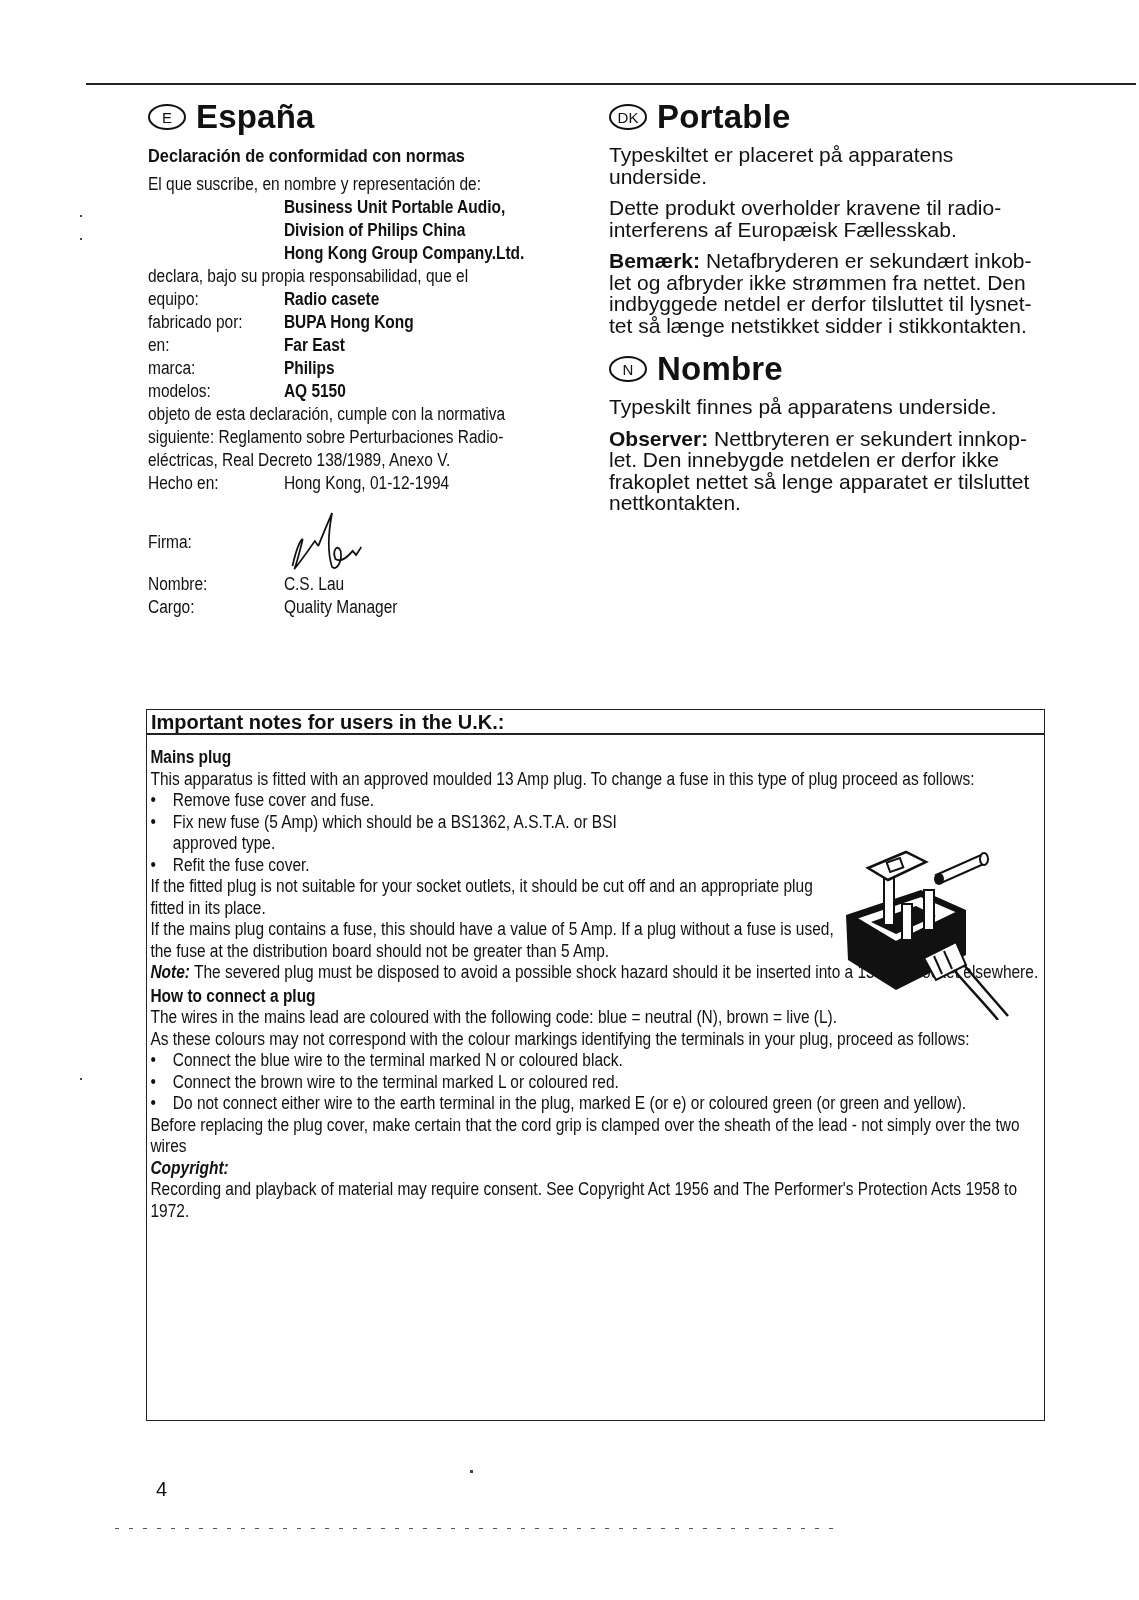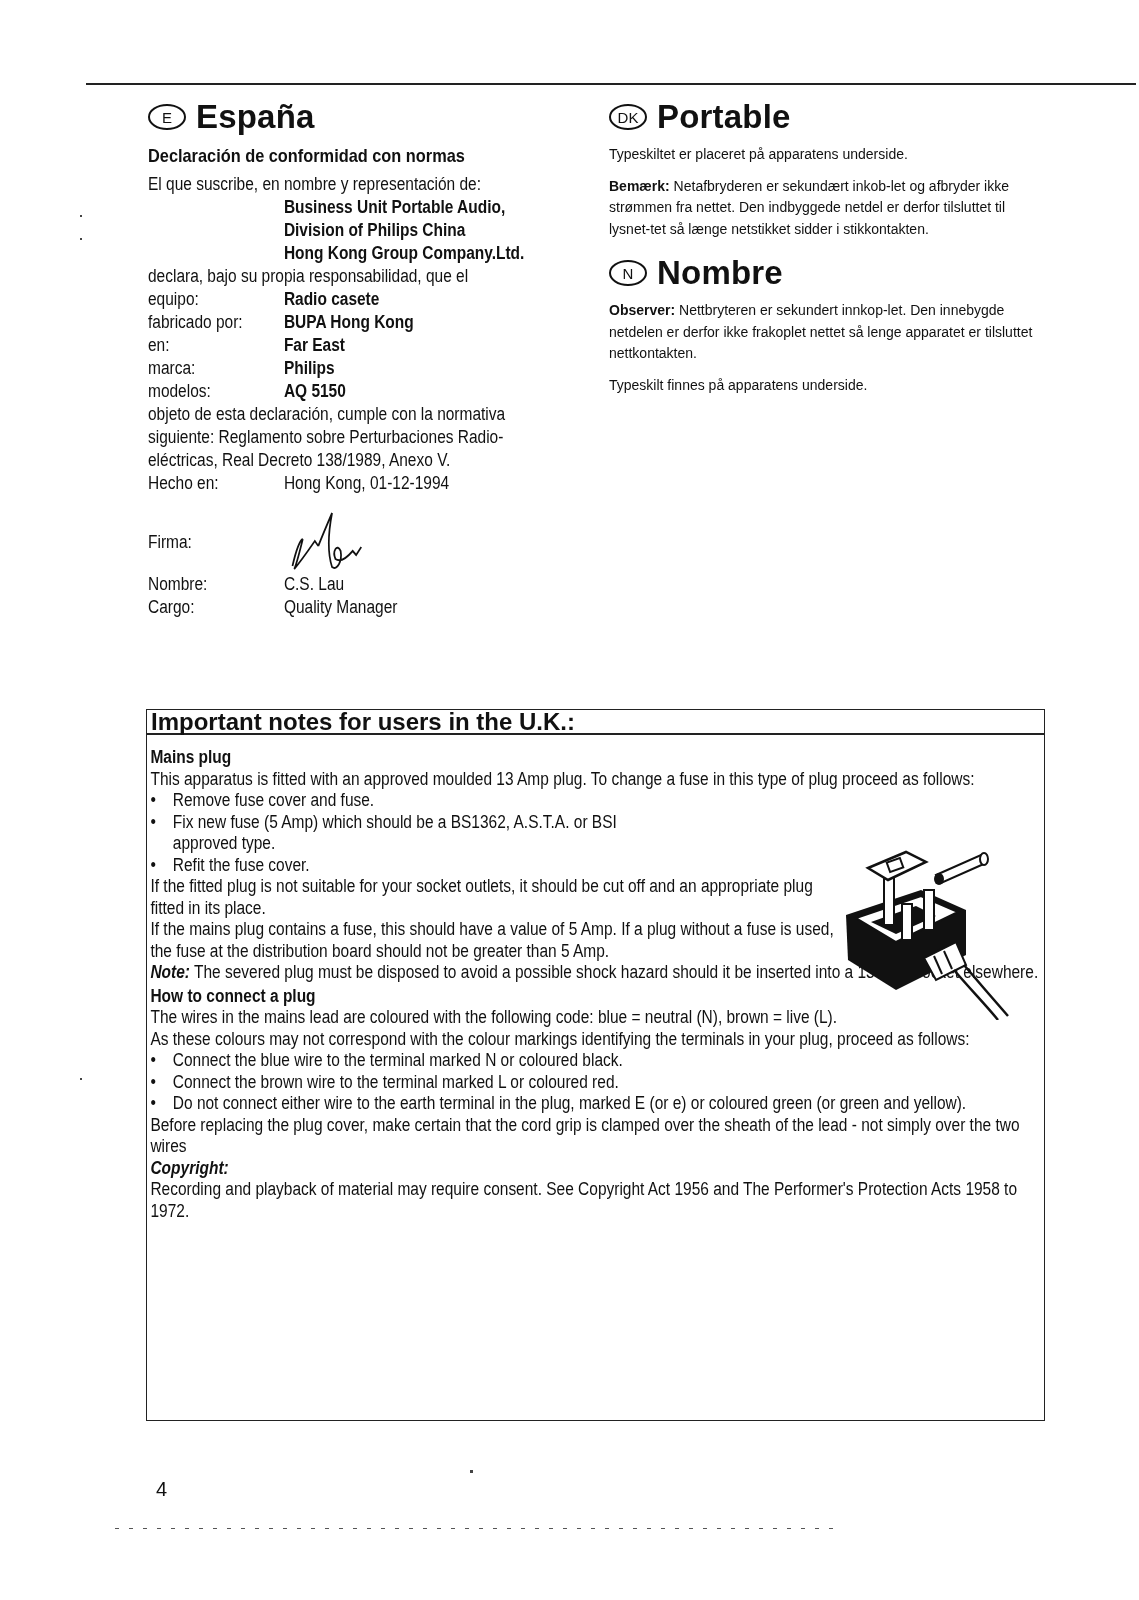--- a/index.html
+++ b/index.html
@@ -19,29 +19,29 @@
   }
   .cond { font-size: 18px; line-height: 23px; transform: scaleX(0.86); transform-origin: left top; width: 116%; }
   .cond .b { font-weight: bold; }
   .subhead { font-weight: bold; font-size: 19px; margin-bottom: 6px; }
   .row { display: flex; }
   .row .k { width: 158px; flex: none; }
   .row .v { flex: 1; }
   .indent { padding-left: 158px; font-weight: bold; }
   .firma-row { display: flex; align-items: center; margin-top: 16px; height: 62px; }
   .sig { width: 120px; height: 62px; }
-  .rtext { font-size: 14px; line-height: 21.5px; margin-bottom: 10px; }
+  .rtext { font-size: 21px; line-height: 21.5px; margin-bottom: 10px; }
   .rtext .bi { font-weight: bold; }
   .rtext .bo { font-weight: bold; }
 
   .uk-box {
     position: absolute; left: 146px; top: 709px; width: 899px; height: 712px;
     border: 1.5px solid #222; box-sizing: border-box;
   }
-  .uk-title { font-weight: bold; font-size: 24px; padding: 1px 4px; border-bottom: 2px solid #222; height: 25px; box-sizing: border-box; line-height: 22px; }
+  .uk-title { font-weight: bold; font-size: 20px; padding: 1px 4px; border-bottom: 2px solid #222; height: 25px; box-sizing: border-box; line-height: 22px; }
   .uk-body { padding: 12px 4px 0 4px; font-size: 18px; line-height: 21.5px; }
   .uk-body .sh { font-weight: bold; }
   .uk-body .bi { font-weight: bold; font-style: italic; }
   .bul { padding-left: 26px; text-indent: -26px; }
   .bul::before { content: "•"; display: inline-block; width: 26px; text-indent: 0; }
   .narrow { width: 690px; }
   .plug { position: absolute; right: 18px; top: 120px; width: 200px; height: 190px; }
   .page-num { position: absolute; left: 156px; top: 1478px; font-size: 20px; }
   .speck { position: absolute; background: #444; }
 </style>
@@ -105,28 +105,29 @@
       </div>
   </div>
 </div>
 
 <div class="col col-right">
   <div class="heading">
     <span class="badge">DK</span>
     <span>Portable</span>
   </div>
   <div class="rtext">Typeskiltet er placeret på apparatens underside.</div>
+  <div class="rtext">Dette produkt overholder kravene til radio-interferens af Europæisk Fællesskab.</div>
   <div class="rtext"><span class="bi">Bemærk:</span><span> Netafbryderen er sekundært inkob-let og afbryder ikke strømmen fra nettet. Den indbyggede netdel er derfor tilsluttet til lysnet-tet så længe netstikket sidder i stikkontakten.</span></div>
 
   <div class="heading" style="margin-top:14px">
     <span class="badge">N</span>
     <span>Nombre</span>
   </div>
+  <div class="rtext">Typeskilt finnes på apparatens underside.</div>
   <div class="rtext"><span class="bo">Observer:</span><span> Nettbryteren er sekundert innkop-let. Den innebygde netdelen er derfor ikke frakoplet nettet så lenge apparatet er tilsluttet nettkontakten.</span></div>
-  <div class="rtext">Typeskilt finnes på apparatens underside.</div>
 </div>
 
 <div class="uk-box">
   <div class="uk-title">Important notes for users in the U.K.:</div>
   <div class="uk-body cond" style="width:116%; padding-right:0">
     <div class="sh">Mains plug</div>
     <div style="width:1040px">This apparatus is fitted with an approved moulded 13 Amp plug. To change a fuse in this type of plug proceed as follows:</div>
     <div class="bul narrow">Remove fuse cover and fuse.</div>
     <div class="bul narrow" style="width:560px">Fix new fuse (5 Amp) which should be a BS1362, A.S.T.A. or BSI approved type.</div>
     <div class="bul narrow">Refit the fuse cover.</div>

